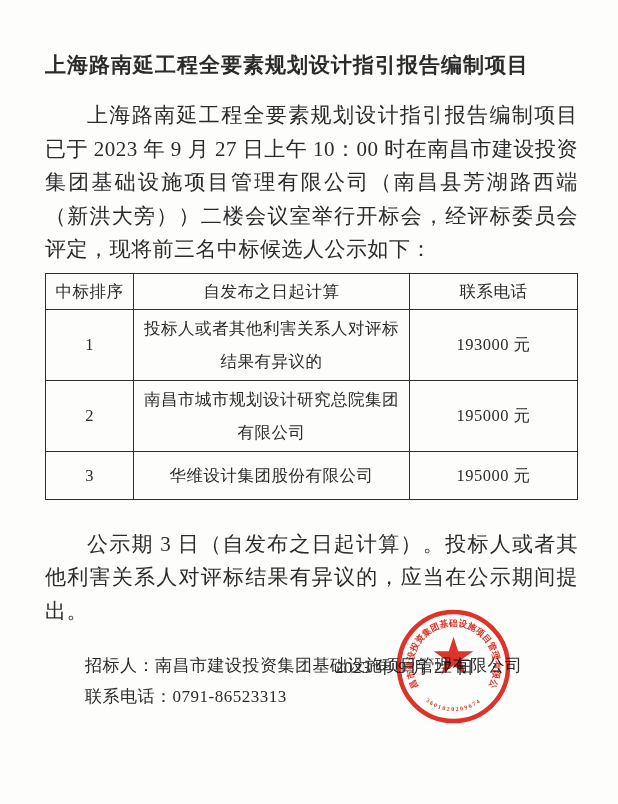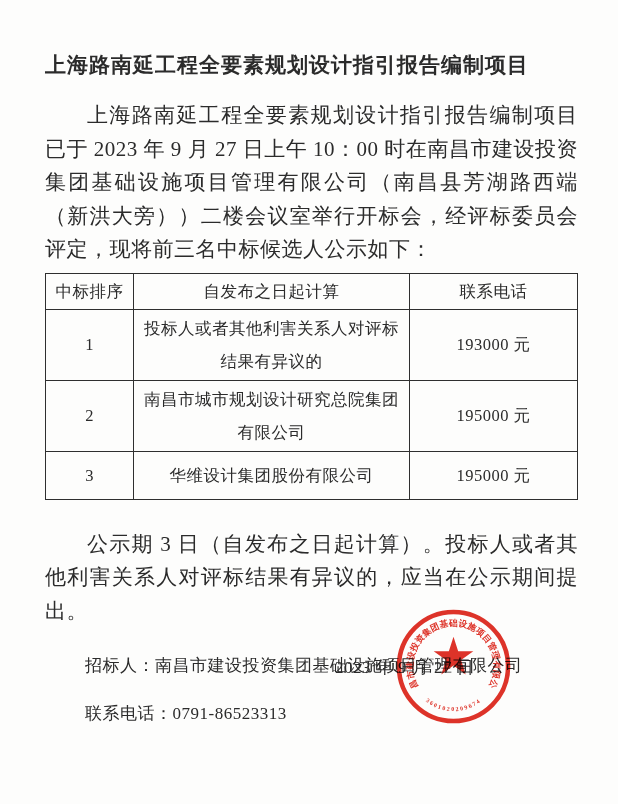--- a/index.html
+++ b/index.html
@@ -40,21 +40,21 @@
     padding: 1px 4px;
     letter-spacing: 0.5px;
     margin-top: 44px;
   }
   table.bid-table th { height: 33px; }
   td.rank-cell { font-size: 16px; }
   tr.row-tall td { height: 68px; }
   tr.row-short td { height: 45px; }
   .footer-line { font-size: 17px; letter-spacing: 0.5px; padding-left: 40px; }
   .tenderer-line { margin-top: 26px; }
-  .phone-line { margin-top: 25px; }
+  .phone-line { margin-top: 8px; }
   .date-line {
     position: absolute;
     left: 335px;
     top: 656px;
     font-size: 17px;
     letter-spacing: 0.5px;
     color: #2b2b2b;
   }
   .seal {
     position: absolute;

